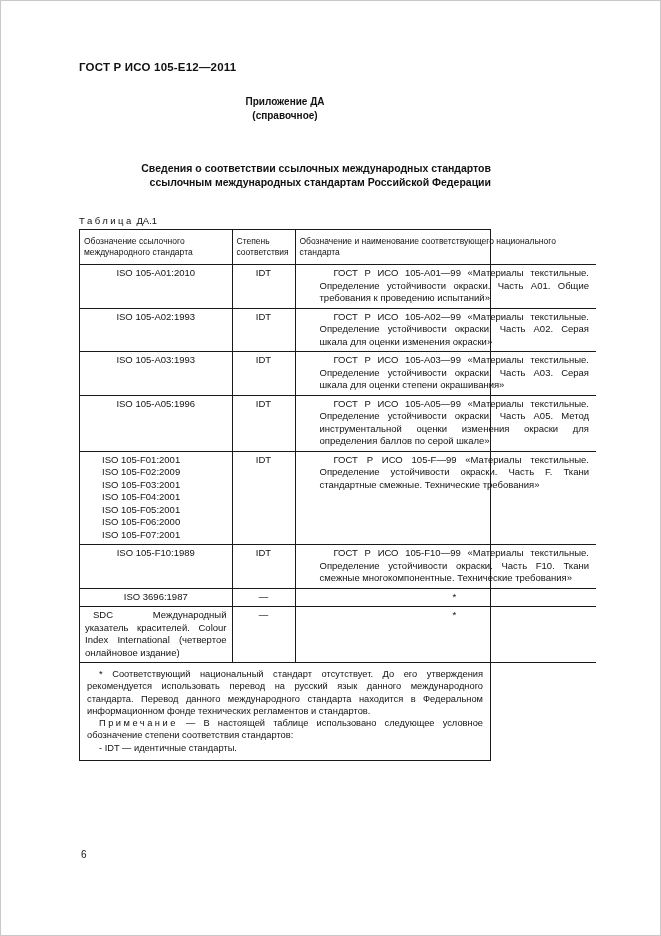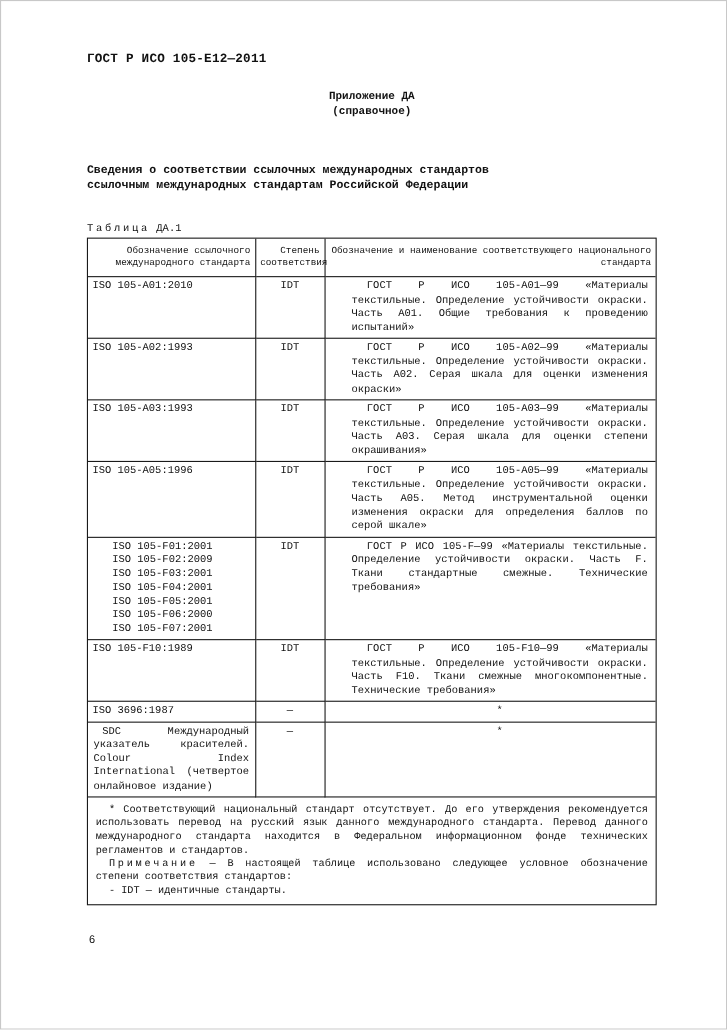--- a/index.html
+++ b/index.html
@@ -8,38 +8,37 @@
     width:661px;height:936px;
     background:#ffffff;
     border:1px solid #c8c8c8;
     box-sizing:border-box;
     font-family:"Liberation Sans","DejaVu Sans",sans-serif;
     color:#111;
     overflow:hidden;
   }
   .content{
     position:absolute;
-    left:78px;top:46px;
-    width:518px;
-    font-family:Liberation Mono, monospace;
+    left:78px;top:60px;
+    width:412px;
   }
   .doc-code{
     font-weight:bold;
     font-size:11.5px;
     letter-spacing:0.2px;
   }
   .annex-heading{
     text-align:center;
     margin-top:22px;
     font-weight:bold;
     font-size:10px;
     line-height:14px;
   }
   .doc-title{
-    text-align:left;
+    text-align:right;
     margin-top:38px;
     font-weight:bold;
     font-size:10.5px;
     line-height:14px;
   }
   .doc-title span{display:block;}
   .table-caption{
     margin-top:26px;
     margin-bottom:3px;
     font-size:9.5px;
@@ -56,35 +55,35 @@
   col.c1{width:152px;}
   col.c2{width:63px;}
   col.c3{width:301px;}
   th{
     border-right:1px solid #1a1a1a;
     border-bottom:1.5px solid #1a1a1a;
     font-weight:normal;
     font-size:8.5px;
     line-height:11px;
     padding:6px 4px;
-    text-align:right;
+    text-align:left;
     vertical-align:middle;
   }
   th:last-child{border-right:none;}
   td{
     border-right:1px solid #1a1a1a;
     border-bottom:1px solid #1a1a1a;
     font-size:9.5px;
     line-height:12.5px;
     vertical-align:top;
     padding:2px 4px 3px;
     overflow:hidden;
   }
   td:last-child{border-right:none;}
-  td.c1{text-align:left;}
+  td.c1{text-align:center;}
   td.c1.list{text-align:left;padding-left:22px;}
   td.c1.just{text-align:justify;text-indent:8px;padding-left:5px;padding-right:5px;}
   td.c2{text-align:center;}
   td.c3{text-align:justify;text-indent:14px;padding-left:24px;padding-right:7px;}
   td.c3.star{text-align:center;text-indent:0;}
   .footnotes{
     padding:5px 7px 6px;
     font-size:9.3px;
     line-height:12.3px;
   }

